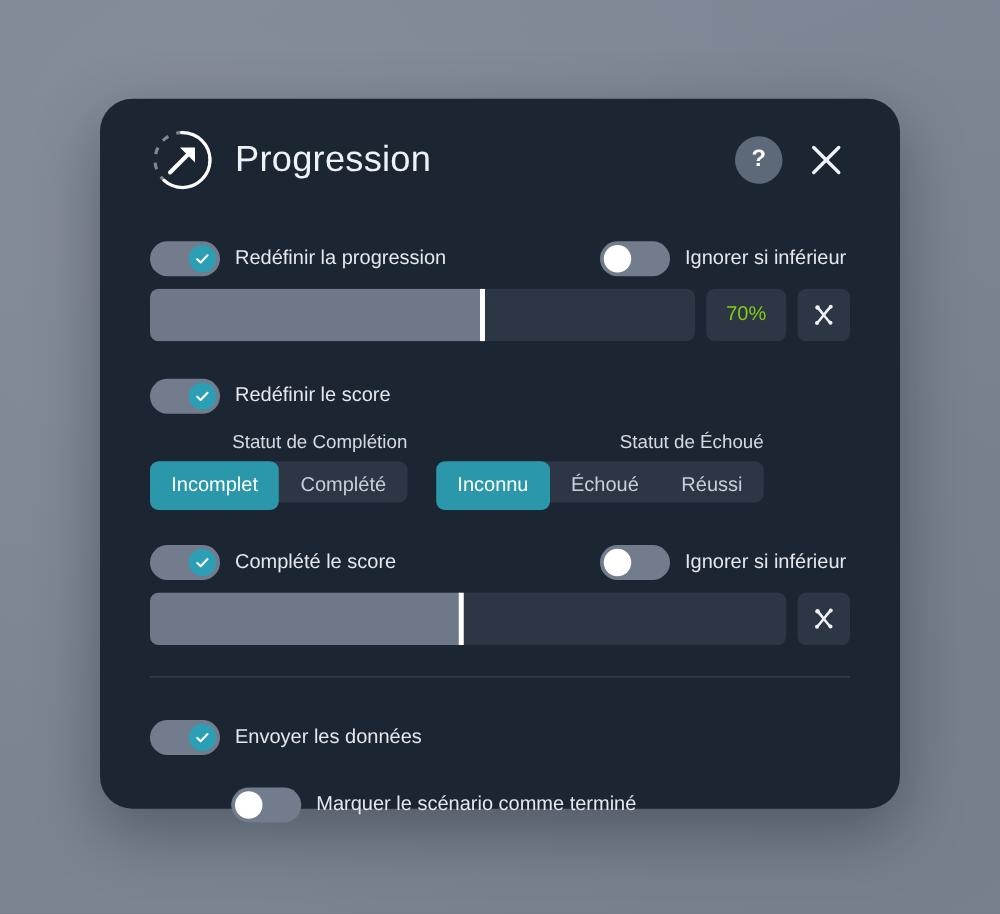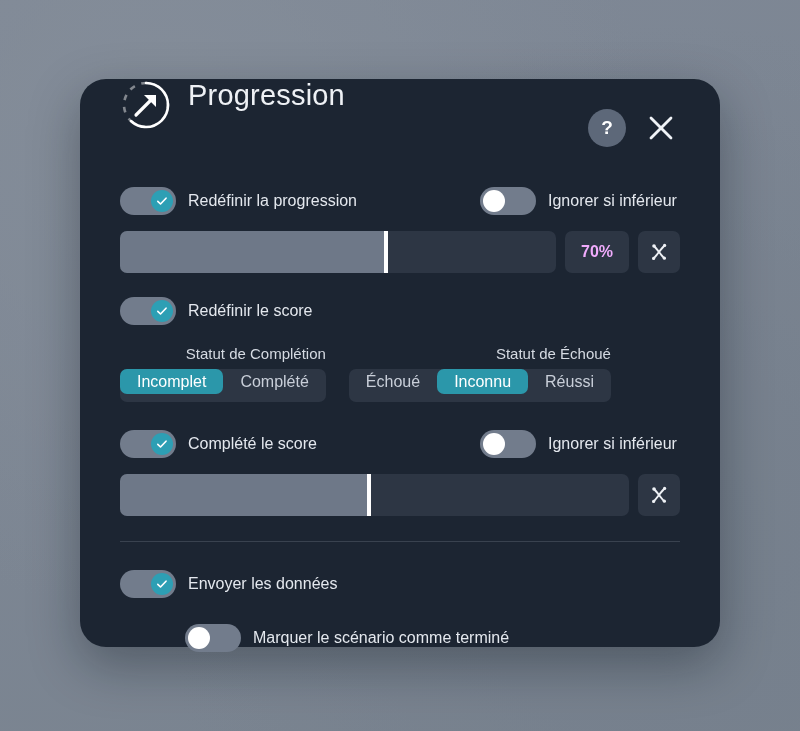--- a/index.html
+++ b/index.html
@@ -25,20 +25,21 @@
     background: #1c2532;
     border-radius: 26px;
     box-shadow: 0 18px 50px rgba(10,16,25,.35);
     padding: 0 40px;
   }
 
   
   .header {
     height: 98px;
     display: flex;
+    align-items: center;
     position: relative;
   }
   .title-icon {
     width: 52px; height: 52px;
     flex: 0 0 52px;
     margin-right: 16px;
   }
   .title-text {
     font-size: 29px;
     color: #eef1f5;
@@ -76,20 +77,21 @@
 
   
   .row {
     display: flex;
     align-items: center;
     position: relative;
   }
   .row-toggles {
     height: 40px;
     margin-top: 4px;
+    align-items: flex-end;
   }
   .toggle-group {
     display: flex;
     align-items: center;
     gap: 12px;
     cursor: pointer;
   }
   .toggle-group.right {
     position: absolute;
     left: 360px;
@@ -161,23 +163,22 @@
     margin-left: -2px;
   }
   .value-box {
     width: 64px; height: 42px;
     background: #2d3644;
     border-radius: 7px;
     display: flex;
     align-items: center;
     justify-content: center;
     font-size: 16px;
-    color: #f0abfc;
+    color: #84cc16;
     cursor: text;
-    font-weight: bold;
   }
   .var-btn {
     width: 42px; height: 42px;
     background: #2d3644;
     border-radius: 7px;
     display: flex;
     align-items: center;
     justify-content: center;
     cursor: pointer;
   }
@@ -196,21 +197,21 @@
     margin-bottom: 7px;
   }
   .segmented {
     display: flex;
     background: #2d3644;
     border-radius: 7px;
     padding: 0;
     height: 33px;
   }
   .seg-item {
-    height: 25px;
+    height: 39px;
     padding: 0 17px;
     display: flex;
     align-items: center;
     justify-content: center;
     font-size: 16px;
     color: #c9cfd9;
     border-radius: 7px;
     cursor: pointer;
     white-space: nowrap;
   }
@@ -315,22 +316,22 @@
       <span class="seg-caption">Statut de Complétion</span>
       <div class="segmented">
         <span class="seg-item active">Incomplet</span>
         <span class="seg-item">Complété</span>
       </div>
     </div>
 
     <div class="seg-block">
       <span class="seg-caption">Statut de Échoué</span>
       <div class="segmented">
+        <span class="seg-item active">Inconnu</span>
         <span class="seg-item">Échoué</span>
-        <span class="seg-item active">Inconnu</span>
         <span class="seg-item">Réussi</span>
       </div>
     </div>
   </div>
 
   <div class="row row-toggles mt-22">
     <span class="toggle-group">
       <span class="switch on">
         <span class="knob">
           <svg viewBox="0 0 16 16" width="14" height="14">

